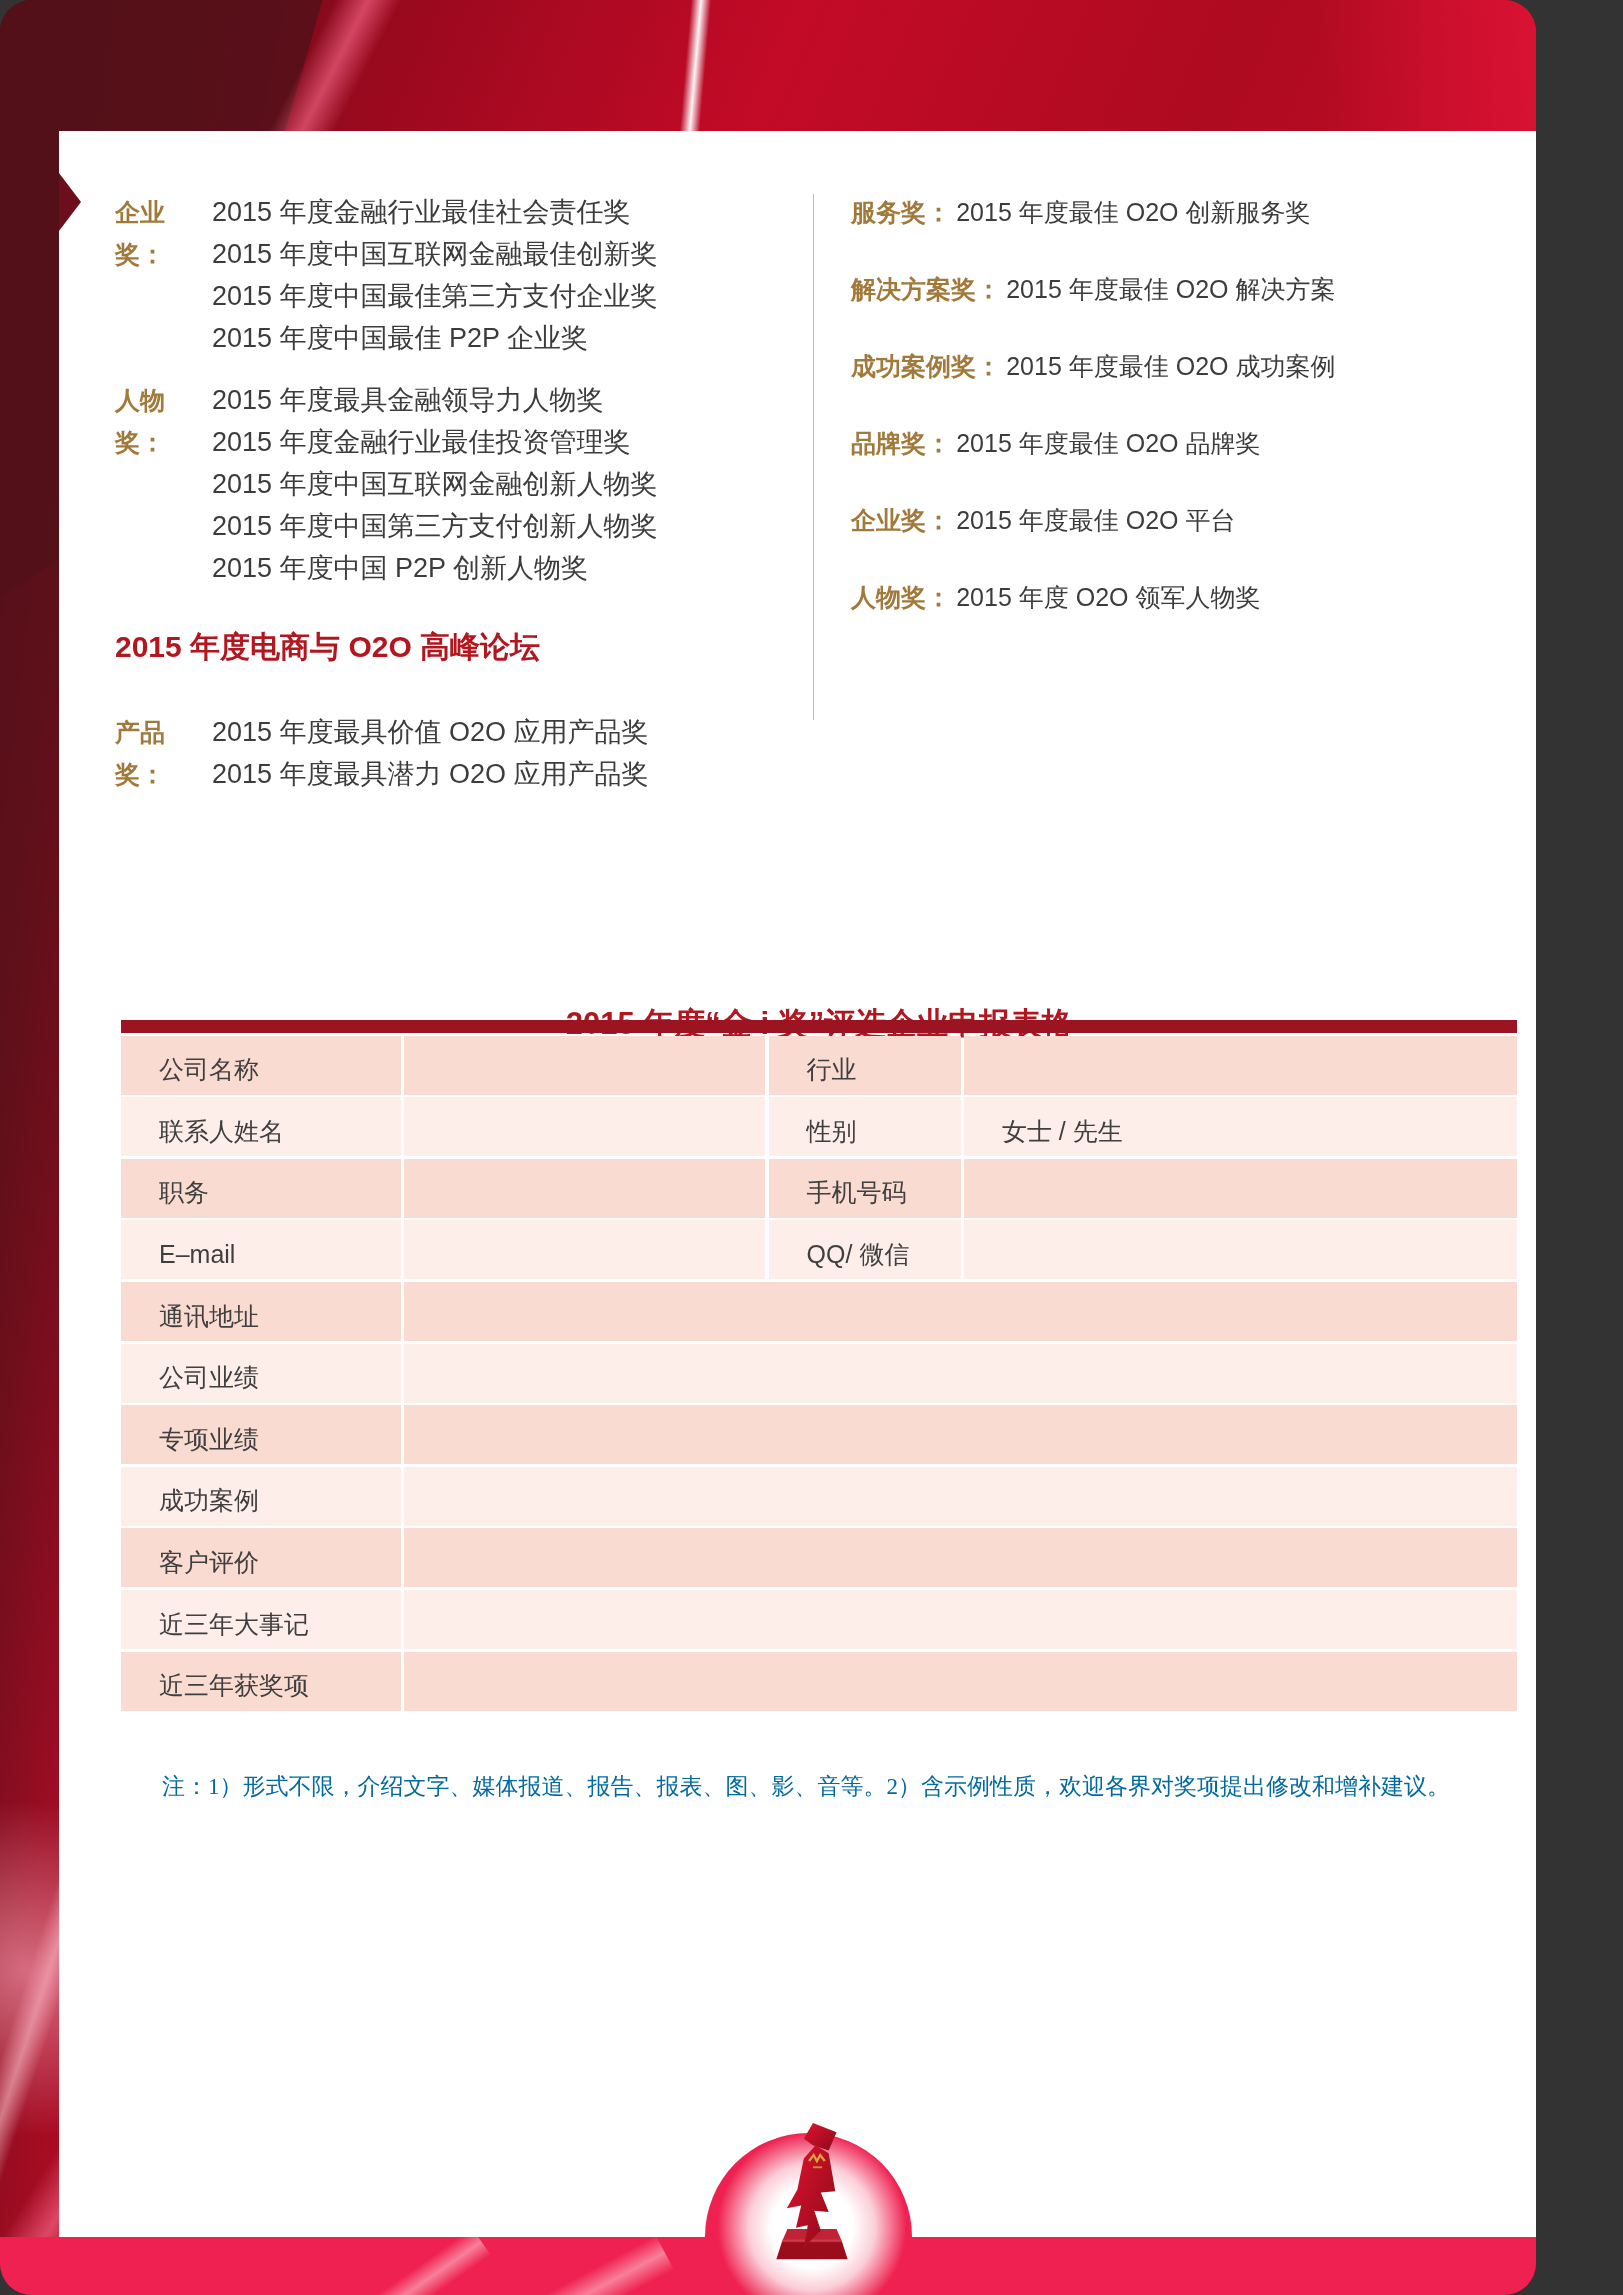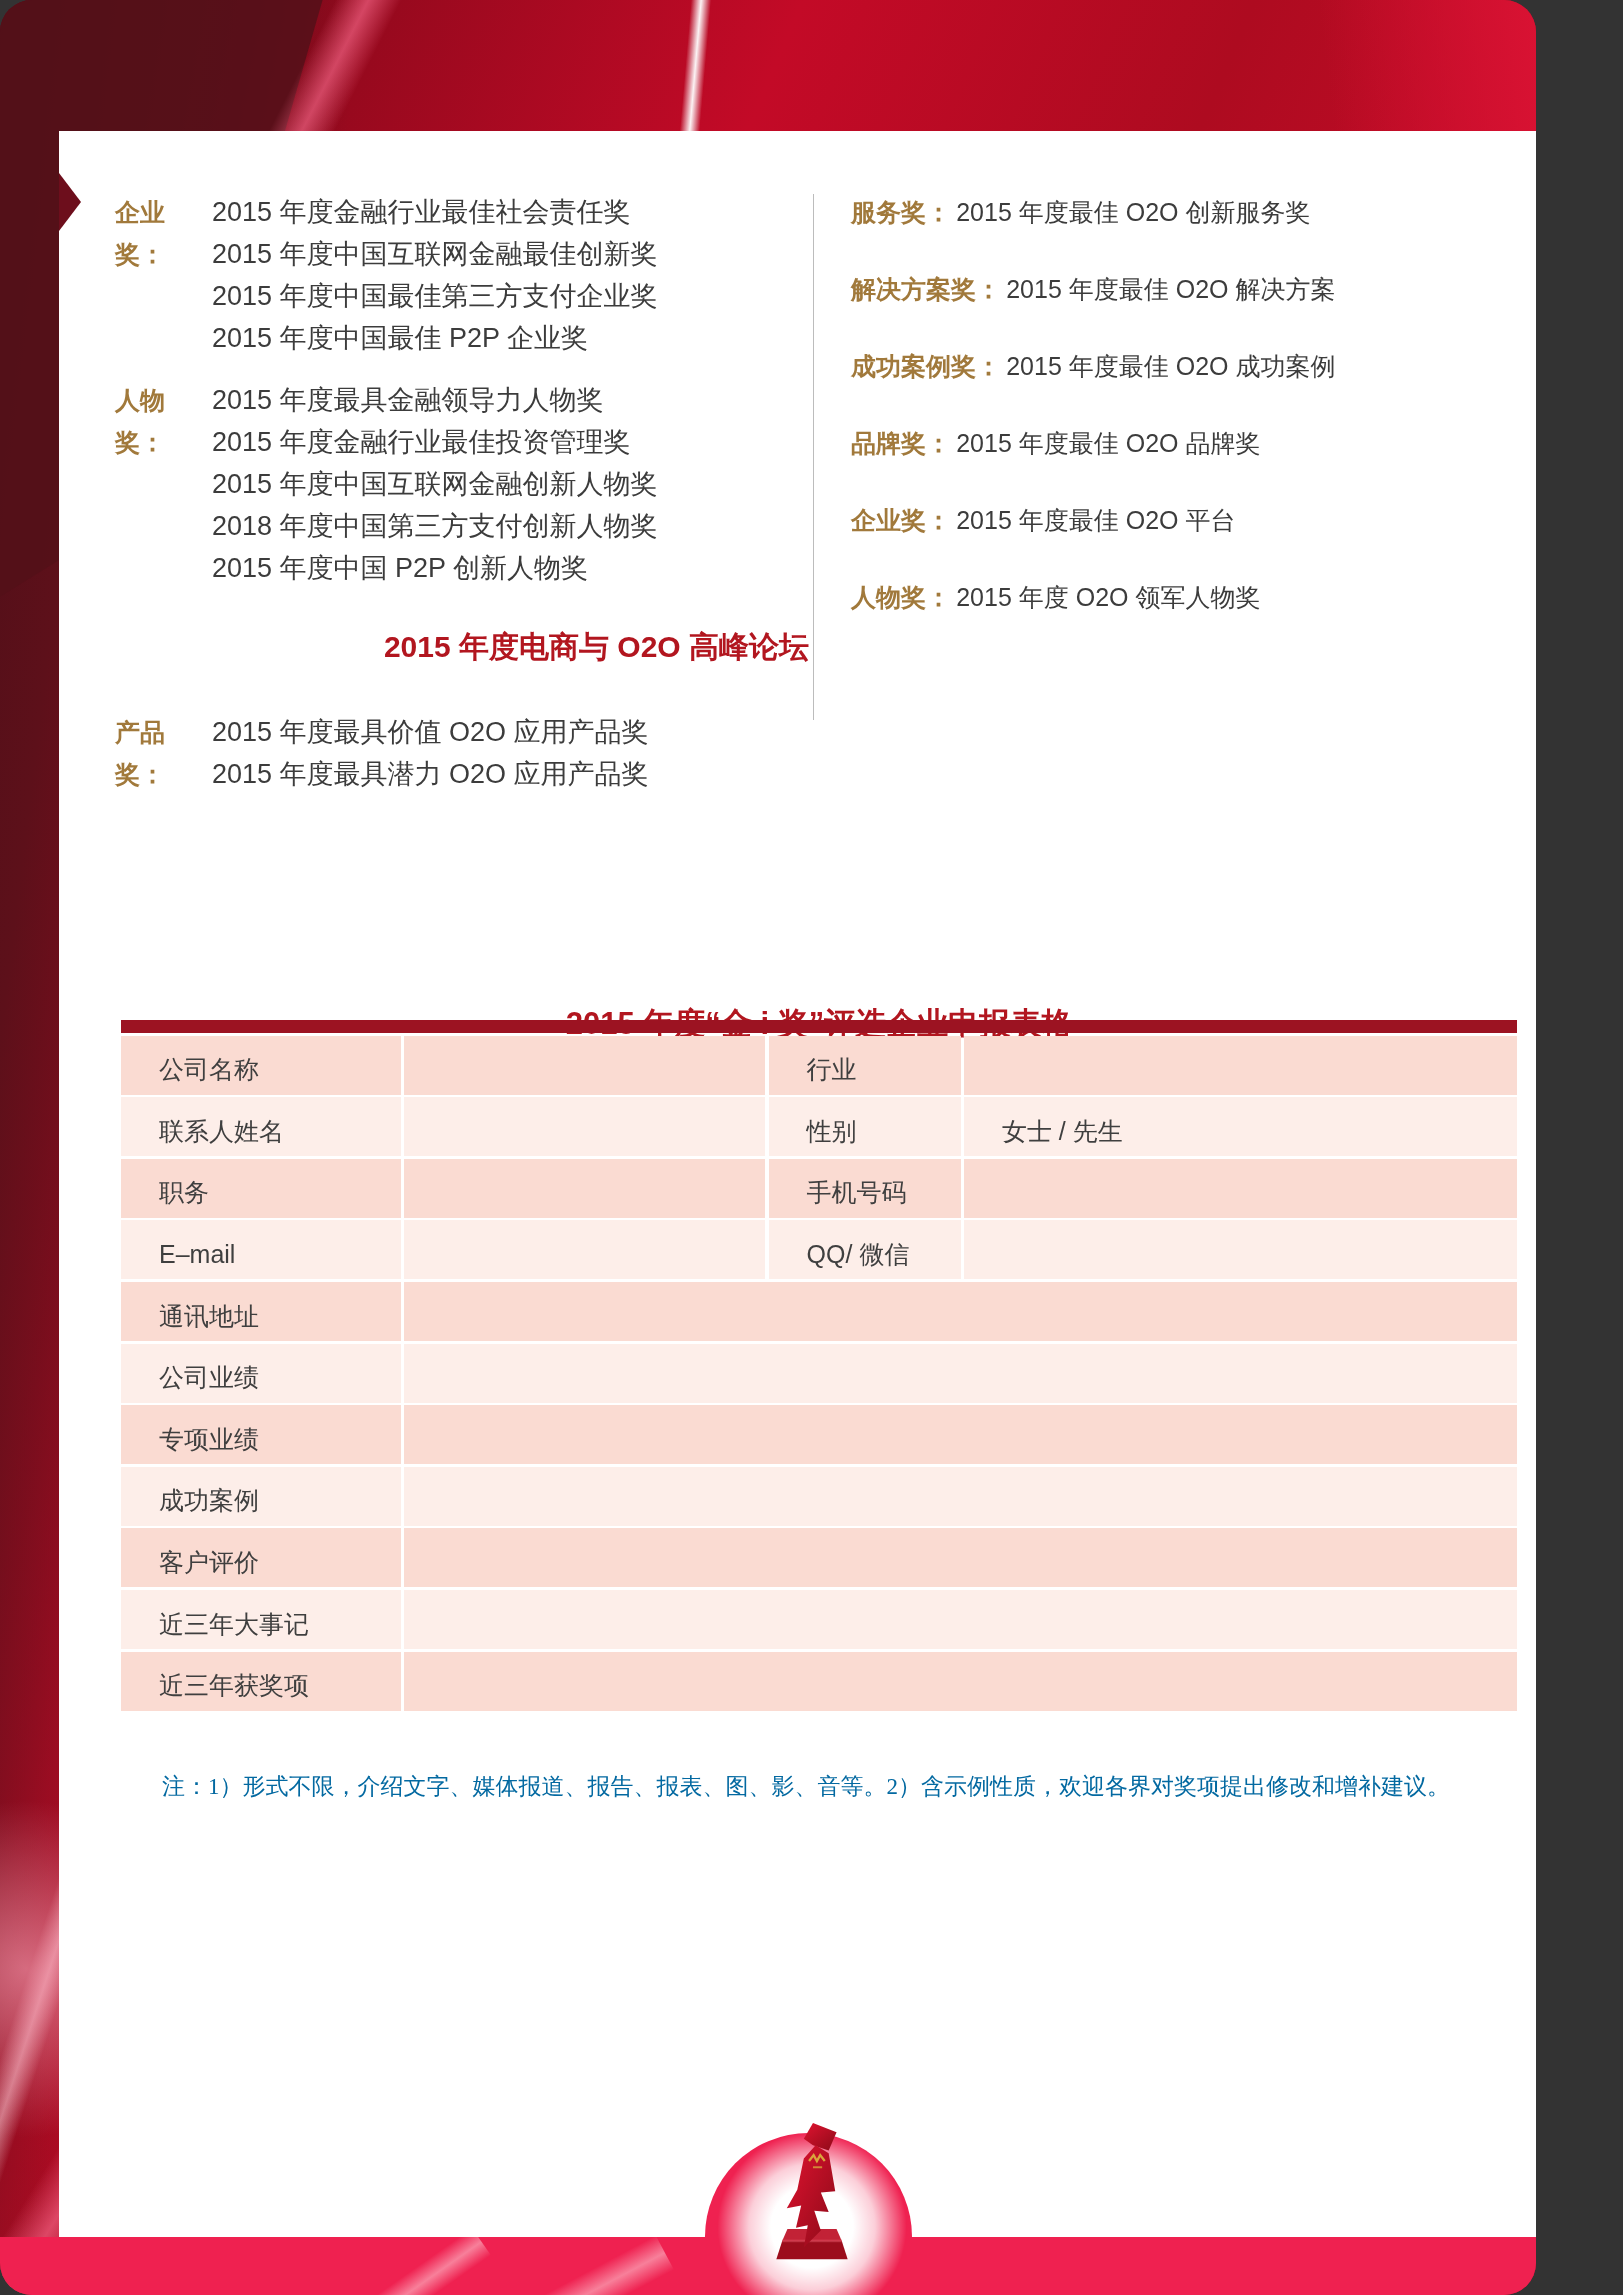--- a/index.html
+++ b/index.html
@@ -24,21 +24,21 @@
   .notch{position:absolute;left:59px;top:173px;width:0;height:0;z-index:5;
     border-left:22px solid #6d0e1c;border-top:29px solid transparent;border-bottom:29px solid transparent;}
   
   .col-left{position:absolute;left:56px;top:60px;width:694px;}
   .col-right{position:absolute;left:792px;top:60px;width:681px;}
   .divider{position:absolute;left:754px;top:63px;width:1.3px;height:526px;background:#bcbcbc;}
   .award-group{display:flex;margin-bottom:19.6px;}
   .award-group .glabel{flex:0 0 97px;color:#a1793b;font-weight:bold;font-size:25px;line-height:42px;}
   .award-group .glines{flex:1;}
   .award-line{font-size:27px;line-height:42px;color:#3c3c3c;white-space:nowrap;}
-  .forum-heading{font-size:30px;line-height:42px;font-weight:bold;color:#b2161f;margin:37px 0 43px 0;white-space:nowrap;text-align:right;}
+  .forum-heading{font-size:30px;line-height:42px;font-weight:bold;color:#b2161f;margin:37px 0 43px 0;white-space:nowrap;}
   .award-item{font-size:25px;line-height:42px;margin-bottom:35px;white-space:nowrap;color:#3c3c3c;}
   .award-item .ilabel{color:#a1793b;font-weight:bold;margin-right:5.2px;}
   
   .form-title{position:absolute;left:62px;top:872px;width:1396px;text-align:center;
     font-size:31px;font-weight:bold;color:#b2161f;white-space:nowrap;}
   .form{position:absolute;left:62px;top:889px;width:1396px;}
   .form-bar{height:13px;background:#9c1322;}
   .trow{display:flex;height:59px;margin-top:2.6px;}
   .tcell{display:flex;align-items:center;padding:9.2px 0 0 38px;box-sizing:border-box;
     font-size:25px;color:#3f3f3f;white-space:nowrap;overflow:hidden;}
@@ -89,21 +89,21 @@
               <div class="award-line">2015 年度中国最佳第三方支付企业奖</div>
               <div class="award-line">2015 年度中国最佳 P2P 企业奖</div>
             </div>
           </div>
           <div class="award-group">
             <div class="glabel">人物奖：</div>
             <div class="glines">
               <div class="award-line">2015 年度最具金融领导力人物奖</div>
               <div class="award-line">2015 年度金融行业最佳投资管理奖</div>
               <div class="award-line">2015 年度中国互联网金融创新人物奖</div>
-              <div class="award-line">2018 年度中国第三方支付创新人物奖</div>
+              <div class="award-line">2015 年度中国第三方支付创新人物奖</div>
               <div class="award-line">2015 年度中国 P2P 创新人物奖</div>
             </div>
           </div>
         </div>
       <div class="forum-heading">2015 年度电商与 O2O 高峰论坛</div>
       <div id="left-group-product">
           <div class="award-group">
             <div class="glabel">产品奖：</div>
             <div class="glines">
               <div class="award-line">2015 年度最具价值 O2O 应用产品奖</div>

